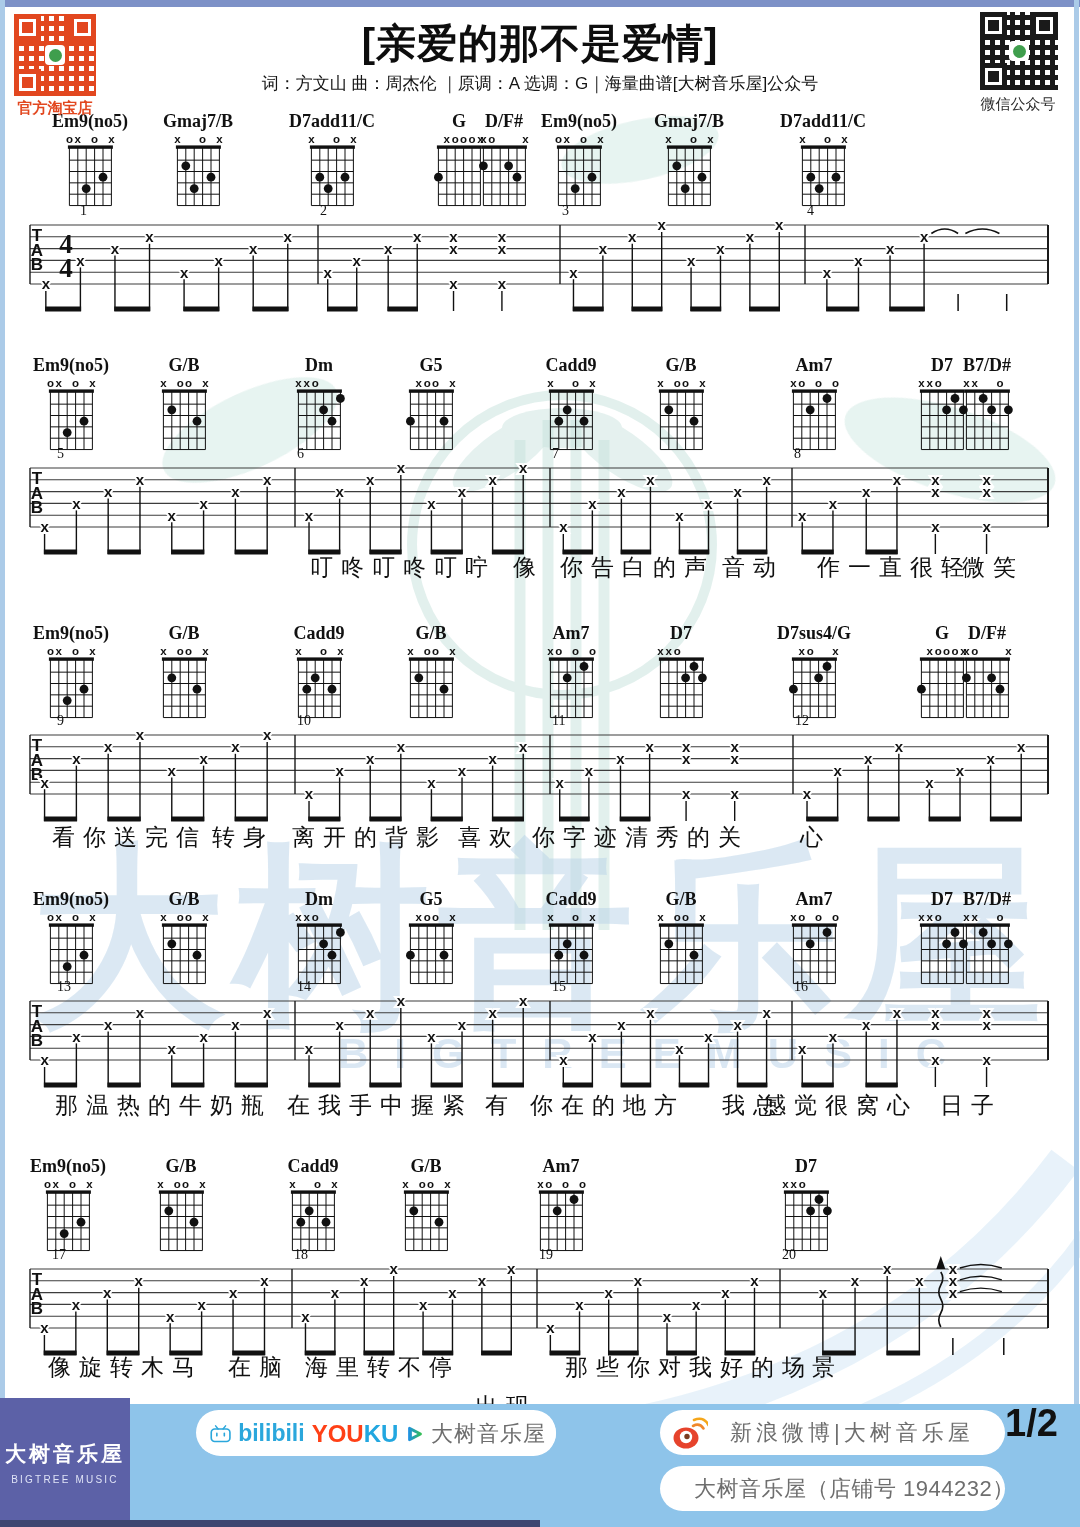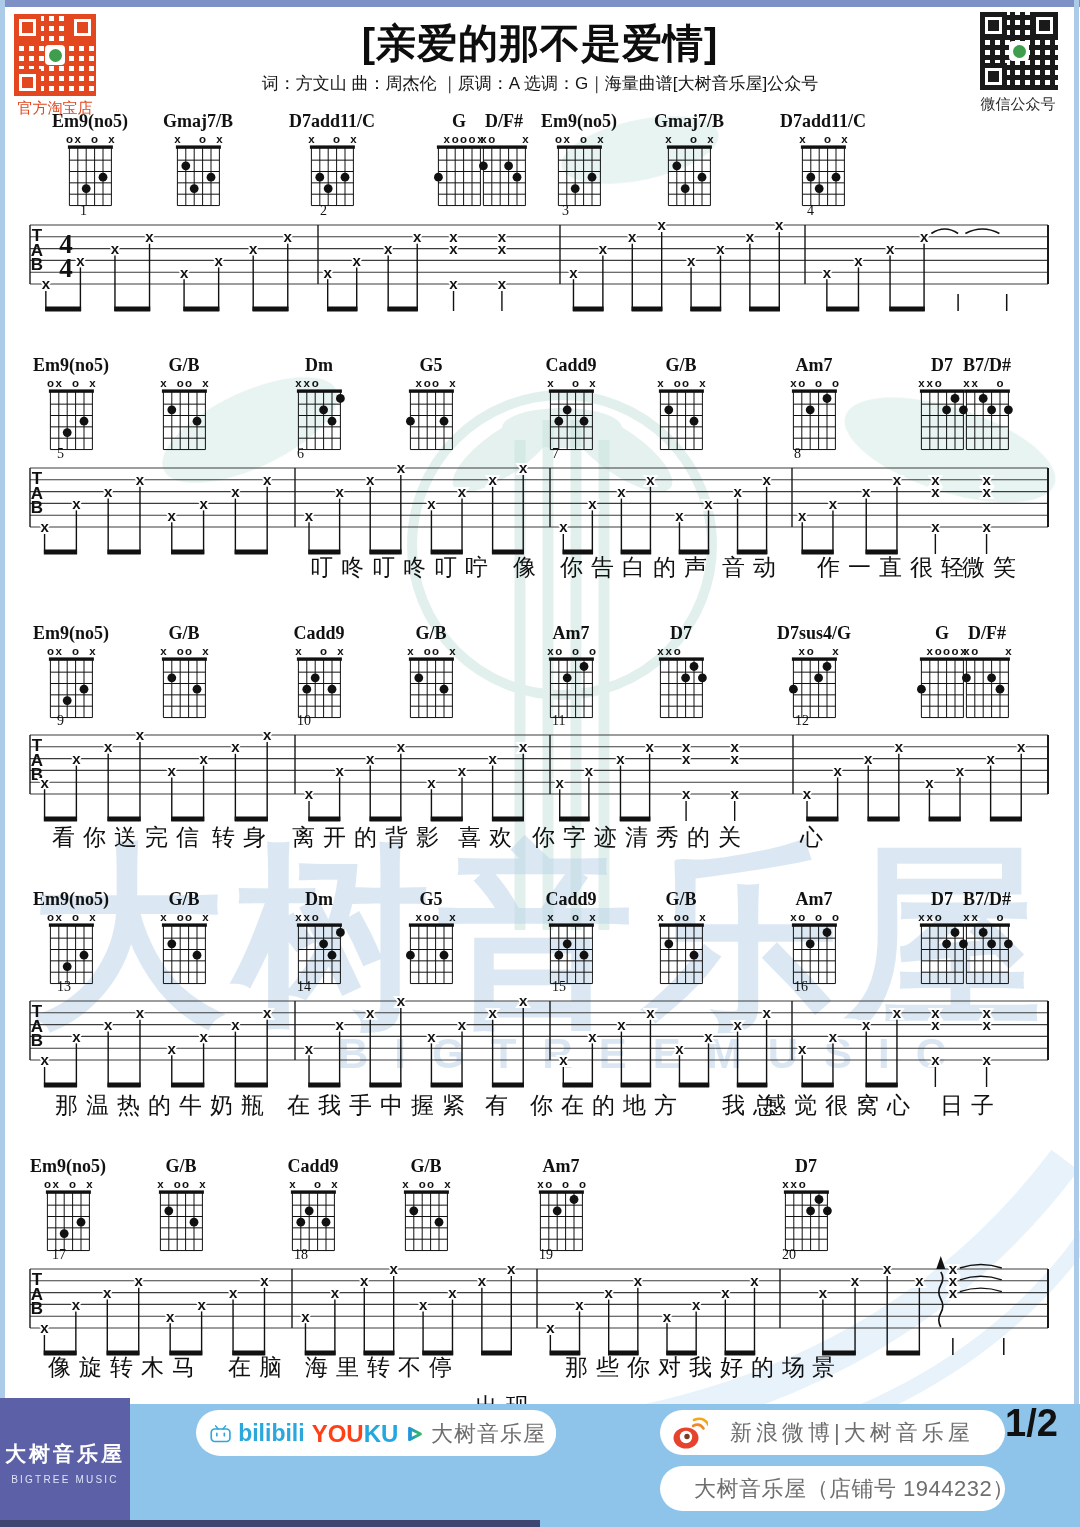--- a/index.html
+++ b/index.html
@@ -17,21 +17,21 @@
   .qr{position:absolute;z-index:2;}
   .qr .body{position:absolute;inset:0;
      background:repeating-linear-gradient(90deg,var(--c) 0 5px,transparent 5px 10px),
                 repeating-linear-gradient(0deg,var(--c) 0 5px,#fff 5px 10px);}
   .finder{position:absolute;width:17px;height:17px;border:5px solid var(--c);background:#fff;}
   .finder.tl{left:0;top:0;} .finder.tr{right:0;top:0;} .finder.bl{left:0;bottom:0;}
   .finder::after{content:'';position:absolute;inset:3px;background:var(--c);}
   .qr .logo{position:absolute;left:50%;top:50%;width:20px;height:20px;margin:-10px 0 0 -10px;
      background:#fff;border-radius:4px;display:flex;align-items:center;justify-content:center;}
   .qr .logo::after{content:'';width:13px;height:13px;border-radius:50%;background:#3f9e4d;}
-  .qr-label{position:absolute;font-size:15px;font-weight:normal;z-index:2;text-align:center;}
+  .qr-label{position:absolute;font-size:15px;font-weight:bold;z-index:2;text-align:center;}
   #qr-left-label{left:6px;top:99px;width:98px;color:#e2471f;}
   #qr-right-label{left:968px;top:95px;width:100px;color:#2b2b2b;font-weight:normal;}
   
   #score{position:absolute;inset:0;z-index:1;}
   .lyric{position:absolute;font-size:23px;letter-spacing:8px;color:#101010;white-space:nowrap;font-weight:500;}
   
   #watermark{position:absolute;inset:0;z-index:0;}
   
   .f-sky{position:absolute;left:0;top:1404px;width:1080px;height:123px;background:#8ec4ea;z-index:2;}
   .f-strip{position:absolute;left:0;top:1520px;width:540px;height:7px;background:#3e4570;z-index:4;}

